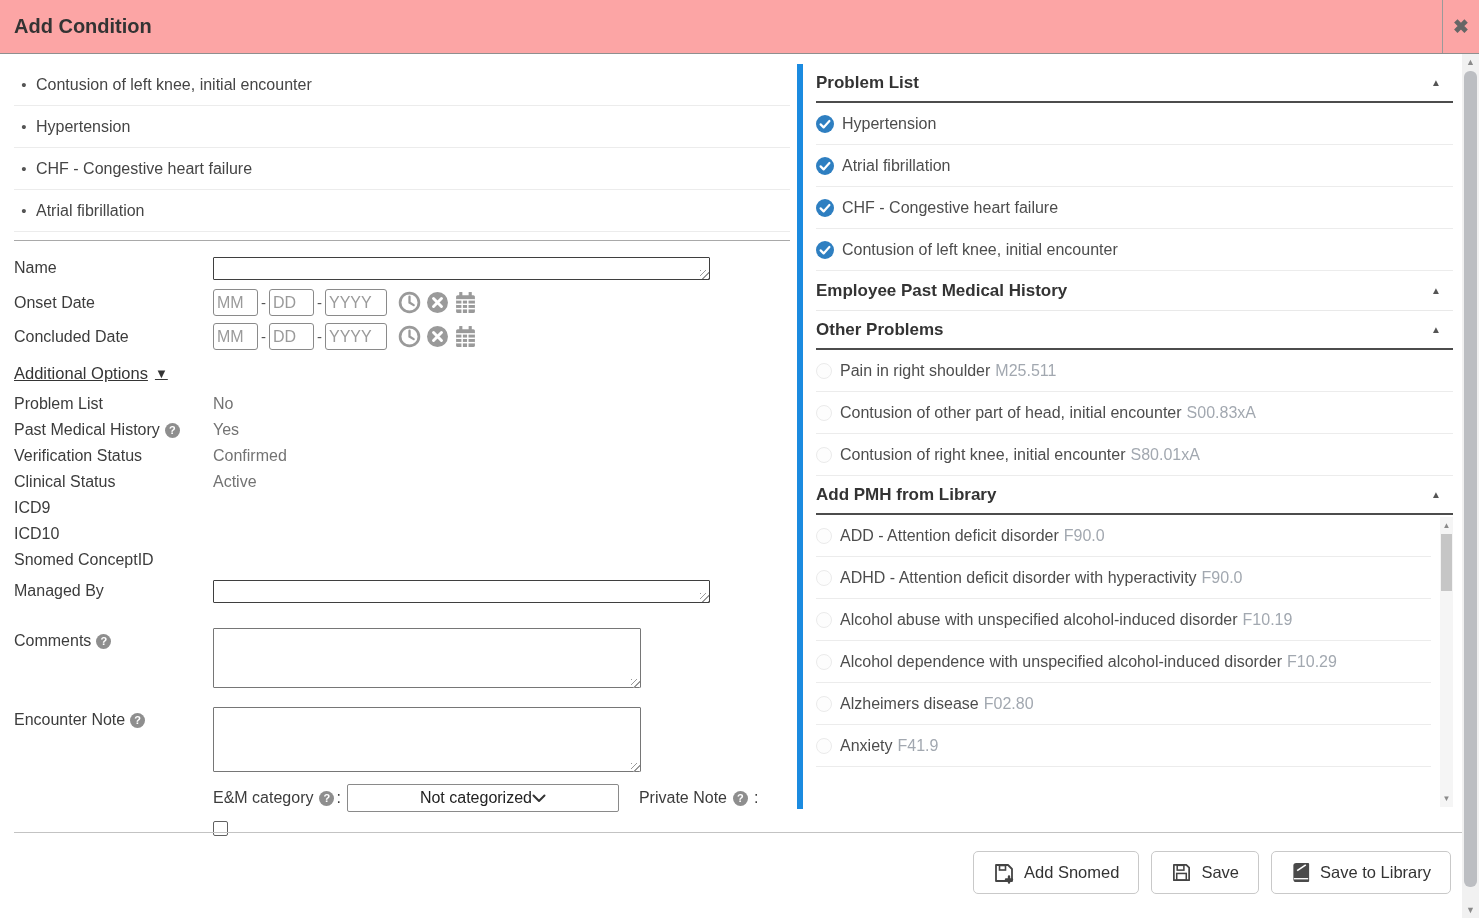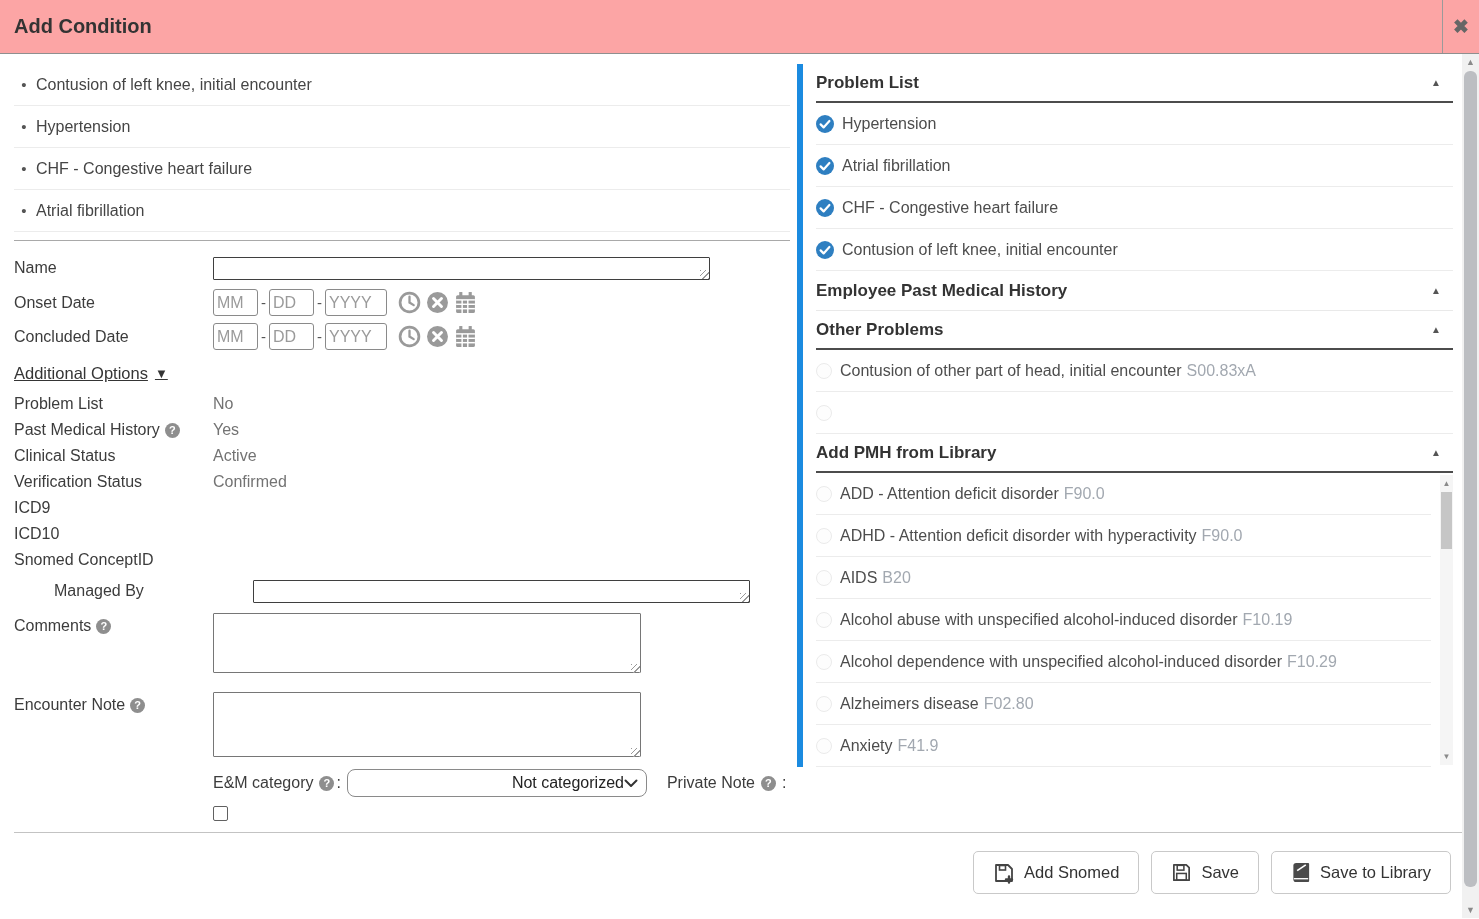--- a/index.html
+++ b/index.html
@@ -45,21 +45,21 @@
   .date-icons { display:flex; align-items:center; gap:5px; margin-left:8px; }
   .date-icons svg { display:block; cursor:pointer; }
 
   .add-opts { margin:10px 0 8px 0; font-size:16.5px; color:#353535; text-decoration:underline; cursor:pointer; display:inline-flex; gap:7px; align-items:center; }
   .static-row { display:flex; height:26px; align-items:center; }
   .static-val { font-size:16px; color:#737373; }
 
   textarea.cmt { width:428px; border:1px solid #767676; border-radius:1px; resize:none; font-family:"Liberation Sans",sans-serif; font-size:14px; padding:3px; }
 
   .em-row { display:flex; align-items:center; margin-left:199px; margin-top:8px; gap:6px; font-size:16px; color:#3c3c3c; }
-  .em-select { width:300px; height:28px; border:1px solid #8a8a8a; border-radius:8px; display:flex; align-items:center; padding:0 8px; font-size:16px; color:#222; cursor:pointer; justify-content:flex-end; background:#fff; }
+  .em-select { width:272px; height:28px; border:1px solid #8a8a8a; border-radius:2px; display:flex; align-items:center; padding:0 8px; font-size:16px; color:#222; cursor:pointer; justify-content:center; background:#fff; }
   .em-spacer { width:8px; }
   .pn-checkbox { width:15px; height:15px; border:1.6px solid #616161; border-radius:2px; margin-left:199px; margin-top:9px; cursor:pointer; background:#fff; }
 
   
   .right-col { position:absolute; left:797px; top:10px; width:656px; border-left:6px solid #1b8be0; padding-left:13px; }
   .panel-header { display:flex; align-items:center; justify-content:space-between; height:39px; font-size:17px; font-weight:bold; color:#333; border-bottom:2px solid #4c4c4c; cursor:pointer; }
   .panel-header.collapsed { border-bottom:1px solid #e9e9e9; height:40px; }
   .caret { font-size:10px; color:#555; margin-right:12px; }
 
   .pl-row, .lib-row { display:flex; align-items:center; height:42px; border-bottom:1px solid #ececec; font-size:16px; color:#4d4d4d; gap:8px; cursor:pointer; }
@@ -198,41 +198,41 @@
       <span class="static-val">No</span>
     </div>
     <div class="static-row">
       <span class="frm-label">
         <span>Past Medical History</span>
         <span class="q-icon">?</span>
       </span>
       <span class="static-val">Yes</span>
     </div>
     <div class="static-row">
+      <span class="frm-label">Verification Status</span>
+      <span class="static-val">Confirmed</span>
+    </div>
+    <div class="static-row">
       <span class="frm-label">Clinical Status</span>
       <span class="static-val">Active</span>
     </div>
     <div class="static-row">
-      <span class="frm-label">Verification Status</span>
-      <span class="static-val">Confirmed</span>
-    </div>
-    <div class="static-row">
       <span class="frm-label">ICD9</span>
       <span class="static-val"></span>
     </div>
     <div class="static-row">
       <span class="frm-label">ICD10</span>
       <span class="static-val"></span>
     </div>
     <div class="static-row">
       <span class="frm-label">Snomed ConceptID</span>
       <span class="static-val"></span>
     </div>
 
-    <div class="frm-row" style="margin-top:5px; margin-bottom:9px;justify-content:center;">
+    <div class="frm-row" style="margin-top:5px; margin-bottom:24px;">
       <span class="frm-label">Managed By</span>
       <span class="grip-wrap">
         <input class="wide-input" type="text" style="">
         <span class="grip"></span>
       </span>
     </div>
 
     <div class="frm-row" style="align-items:flex-start; margin-bottom:15px;">
       <span class="frm-label" style="margin-top:4px;text-align:center;">
         <span>Comments</span>
@@ -313,42 +313,43 @@
       <span>Employee Past Medical History</span>
       <span class="caret">▲</span>
     </div>
 
     <div class="panel-header">
       <span>Other Problems</span>
       <span class="caret">▲</span>
     </div>
     <div class="lib-row">
       <span class="radio-dot"></span>
-      <span><span>Contusion of other part of head, initial encounter</span><span class="code">S00.83xA</span></span>
+      <span><span>Pain in right shoulder</span><span class="code">M25.511</span></span>
     </div>
     <div class="lib-row">
       <span class="radio-dot"></span>
+      <span><span>Contusion of other part of head, initial encounter</span><span class="code">S00.83xA</span></span>
+    </div>
+    <div class="lib-row">
+      <span class="radio-dot"></span>
+      <span><span>Contusion of right knee, initial encounter</span><span class="code">S80.01xA</span></span>
     </div>
 
     <div class="panel-header">
       <span>Add PMH from Library</span>
       <span class="caret">▲</span>
     </div>
     <div class="lib-list">
       <div class="lib-row">
         <span class="radio-dot"></span>
         <span><span>ADD - Attention deficit disorder</span><span class="code">F90.0</span></span>
       </div>
       <div class="lib-row">
         <span class="radio-dot"></span>
         <span><span>ADHD - Attention deficit disorder with hyperactivity</span><span class="code">F90.0</span></span>
-      </div>
-      <div class="lib-row">
-        <span class="radio-dot"></span>
-        <span><span>AIDS</span><span class="code">B20</span></span>
       </div>
       <div class="lib-row">
         <span class="radio-dot"></span>
         <span><span>Alcohol abuse with unspecified alcohol-induced disorder</span><span class="code">F10.19</span></span>
       </div>
       <div class="lib-row">
         <span class="radio-dot"></span>
         <span><span>Alcohol dependence with unspecified alcohol-induced disorder</span><span class="code">F10.29</span></span>
       </div>
       <div class="lib-row">

